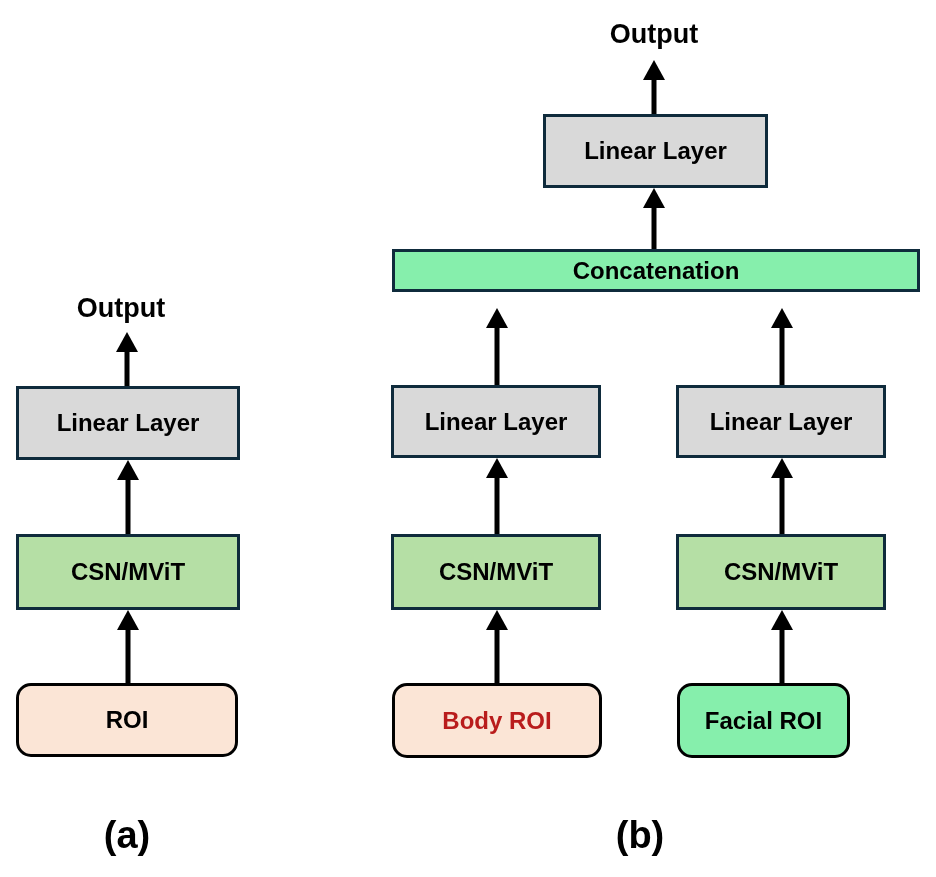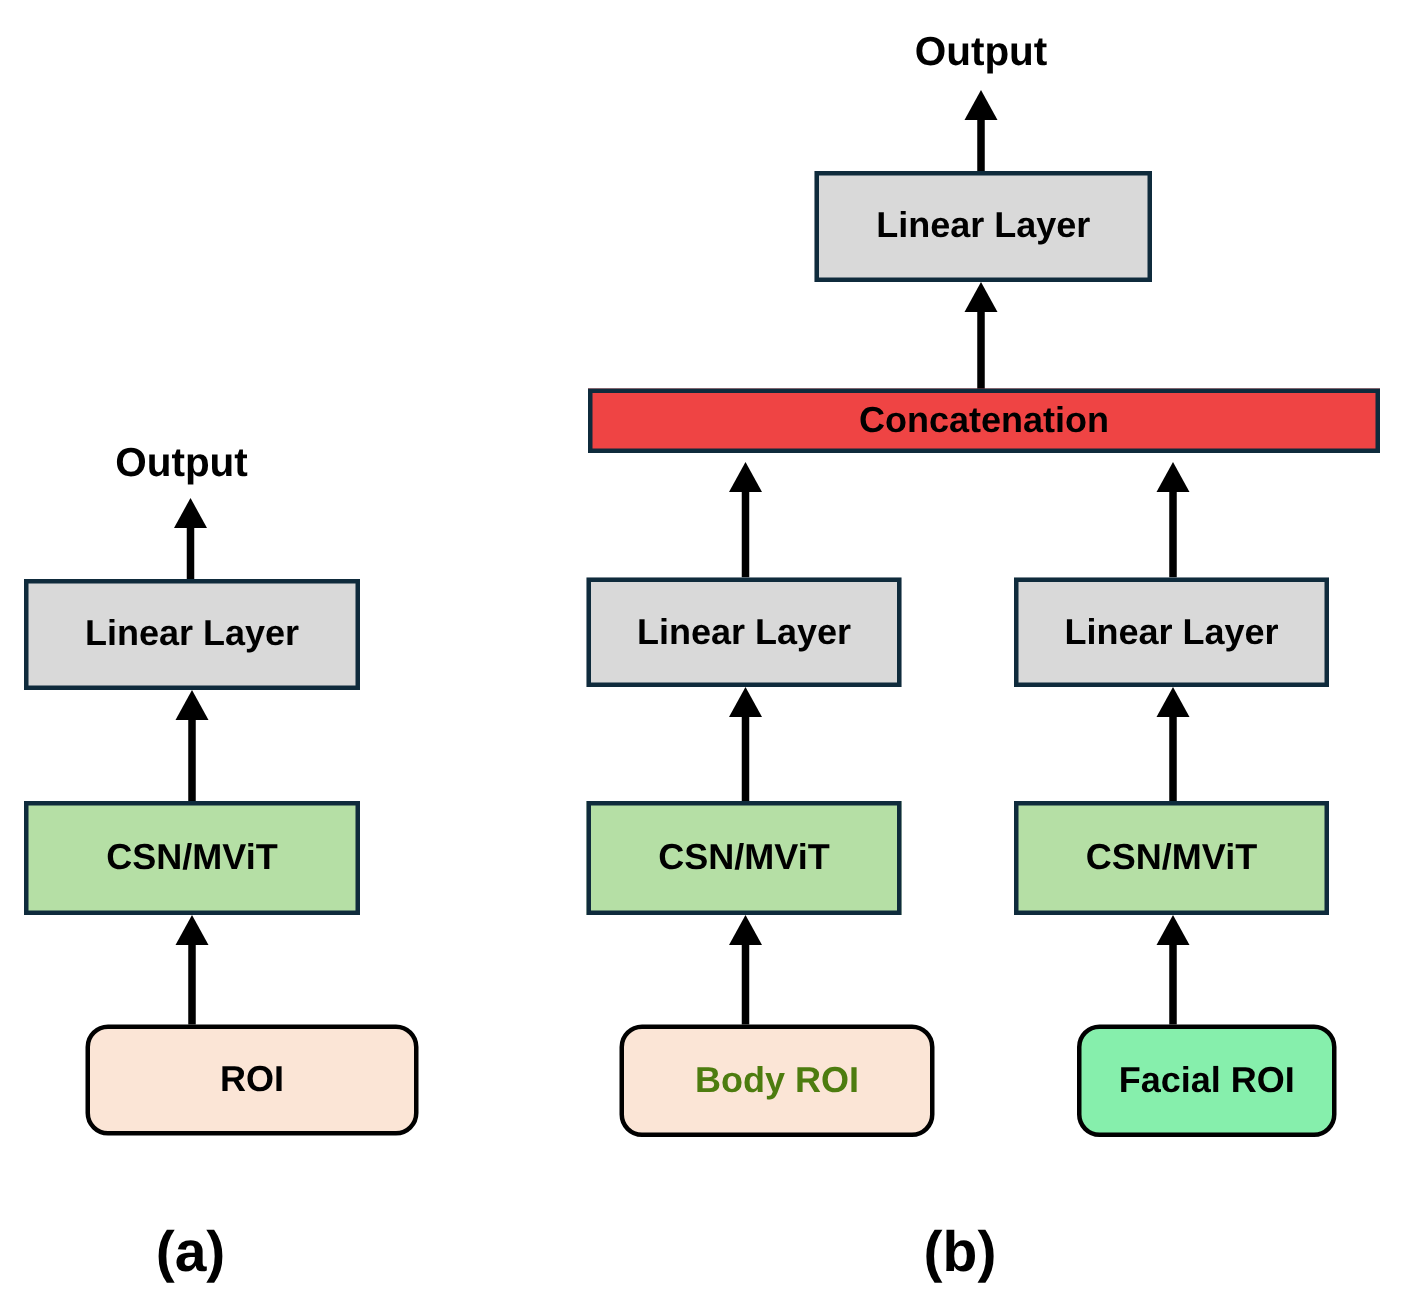--- a/index.html
+++ b/index.html
@@ -13,21 +13,21 @@
   .node{
     position:absolute;
     box-sizing:border-box;
     display:flex;align-items:center;justify-content:center;
     font-weight:bold;font-size:24px;color:#000;
     border:3px solid #0f2b3c;
     background:#d9d9d9;
     text-align:center;
     line-height:1.05;
   }
-  .node.rounded{border-radius:15px;border-color:#000;margin-left:41px;}
+  .node.rounded{border-radius:15px;border-color:#000;}
   .label{
     position:absolute;
     font-weight:bold;font-size:27px;color:#000;
     transform:translateX(-50%);
     white-space:nowrap;
   }
   .caption{
     position:absolute;
     font-weight:bold;font-size:38px;color:#000;
     transform:translateX(-50%);
@@ -75,33 +75,33 @@
   <div class="caption" style="left: 127px; top: 814px; color: rgb(0, 0, 0);">(a)</div>
 
   <div class="label" style="left: 654px; top: 19px; color: rgb(0, 0, 0);">Output</div>
 
   <div class="arrow" style="left:654px;top:60px;height:54px;"></div>
 
   <div class="node" style="left: 543px; top: 114px; width: 225px; height: 74px; background-color: rgb(217, 217, 217); border-color: rgb(15, 43, 60); color: rgb(0, 0, 0);">Linear Layer</div>
 
   <div class="arrow" style="left:654px;top:188px;height:77px;"></div>
 
-  <div class="node" style="left: 392px; top: 259px; width: 528px; height: 43px; background-color: #ef4444; border-color: rgb(15, 43, 60); color: rgb(0, 0, 0);">Concatenation</div>
+  <div class="node" style="left: 392px; top: 249px; width: 528px; height: 43px; background-color: #86efac; border-color: rgb(15, 43, 60); color: rgb(0, 0, 0);">Concatenation</div>
 
   <div class="arrow" style="left:497px;top:308px;height:77px;"></div>
 
   <div class="node" style="left: 391px; top: 385px; width: 210px; height: 73px; background-color: rgb(217, 217, 217); border-color: rgb(15, 43, 60); color: rgb(0, 0, 0);">Linear Layer</div>
 
   <div class="arrow" style="left:497px;top:458px;height:76px;"></div>
 
   <div class="node" style="left: 391px; top: 534px; width: 210px; height: 76px; background-color: rgb(181, 223, 165); border-color: rgb(15, 43, 60); color: rgb(0, 0, 0);">CSN/MViT</div>
 
   <div class="arrow" style="left:497px;top:610px;height:73px;"></div>
 
-  <div class="node rounded" style="left: 372px; top: 683px; width: 210px; height: 75px; background-color: rgb(251, 229, 214); border-color: rgb(0, 0, 0); color: #4d7c0f;">Body ROI</div>
+  <div class="node rounded" style="left: 392px; top: 683px; width: 210px; height: 75px; background-color: rgb(251, 229, 214); border-color: rgb(0, 0, 0); color: #b91c1c;">Body ROI</div>
 
   <div class="arrow" style="left:782px;top:308px;height:77px;"></div>
 
   <div class="node" style="left: 676px; top: 385px; width: 210px; height: 73px; background-color: rgb(217, 217, 217); border-color: rgb(15, 43, 60); color: rgb(0, 0, 0);">Linear Layer</div>
 
   <div class="arrow" style="left:782px;top:458px;height:76px;"></div>
 
   <div class="node" style="left: 676px; top: 534px; width: 210px; height: 76px; background-color: rgb(181, 223, 165); border-color: rgb(15, 43, 60); color: rgb(0, 0, 0);">CSN/MViT</div>
 
   <div class="arrow" style="left:782px;top:610px;height:73px;"></div>

